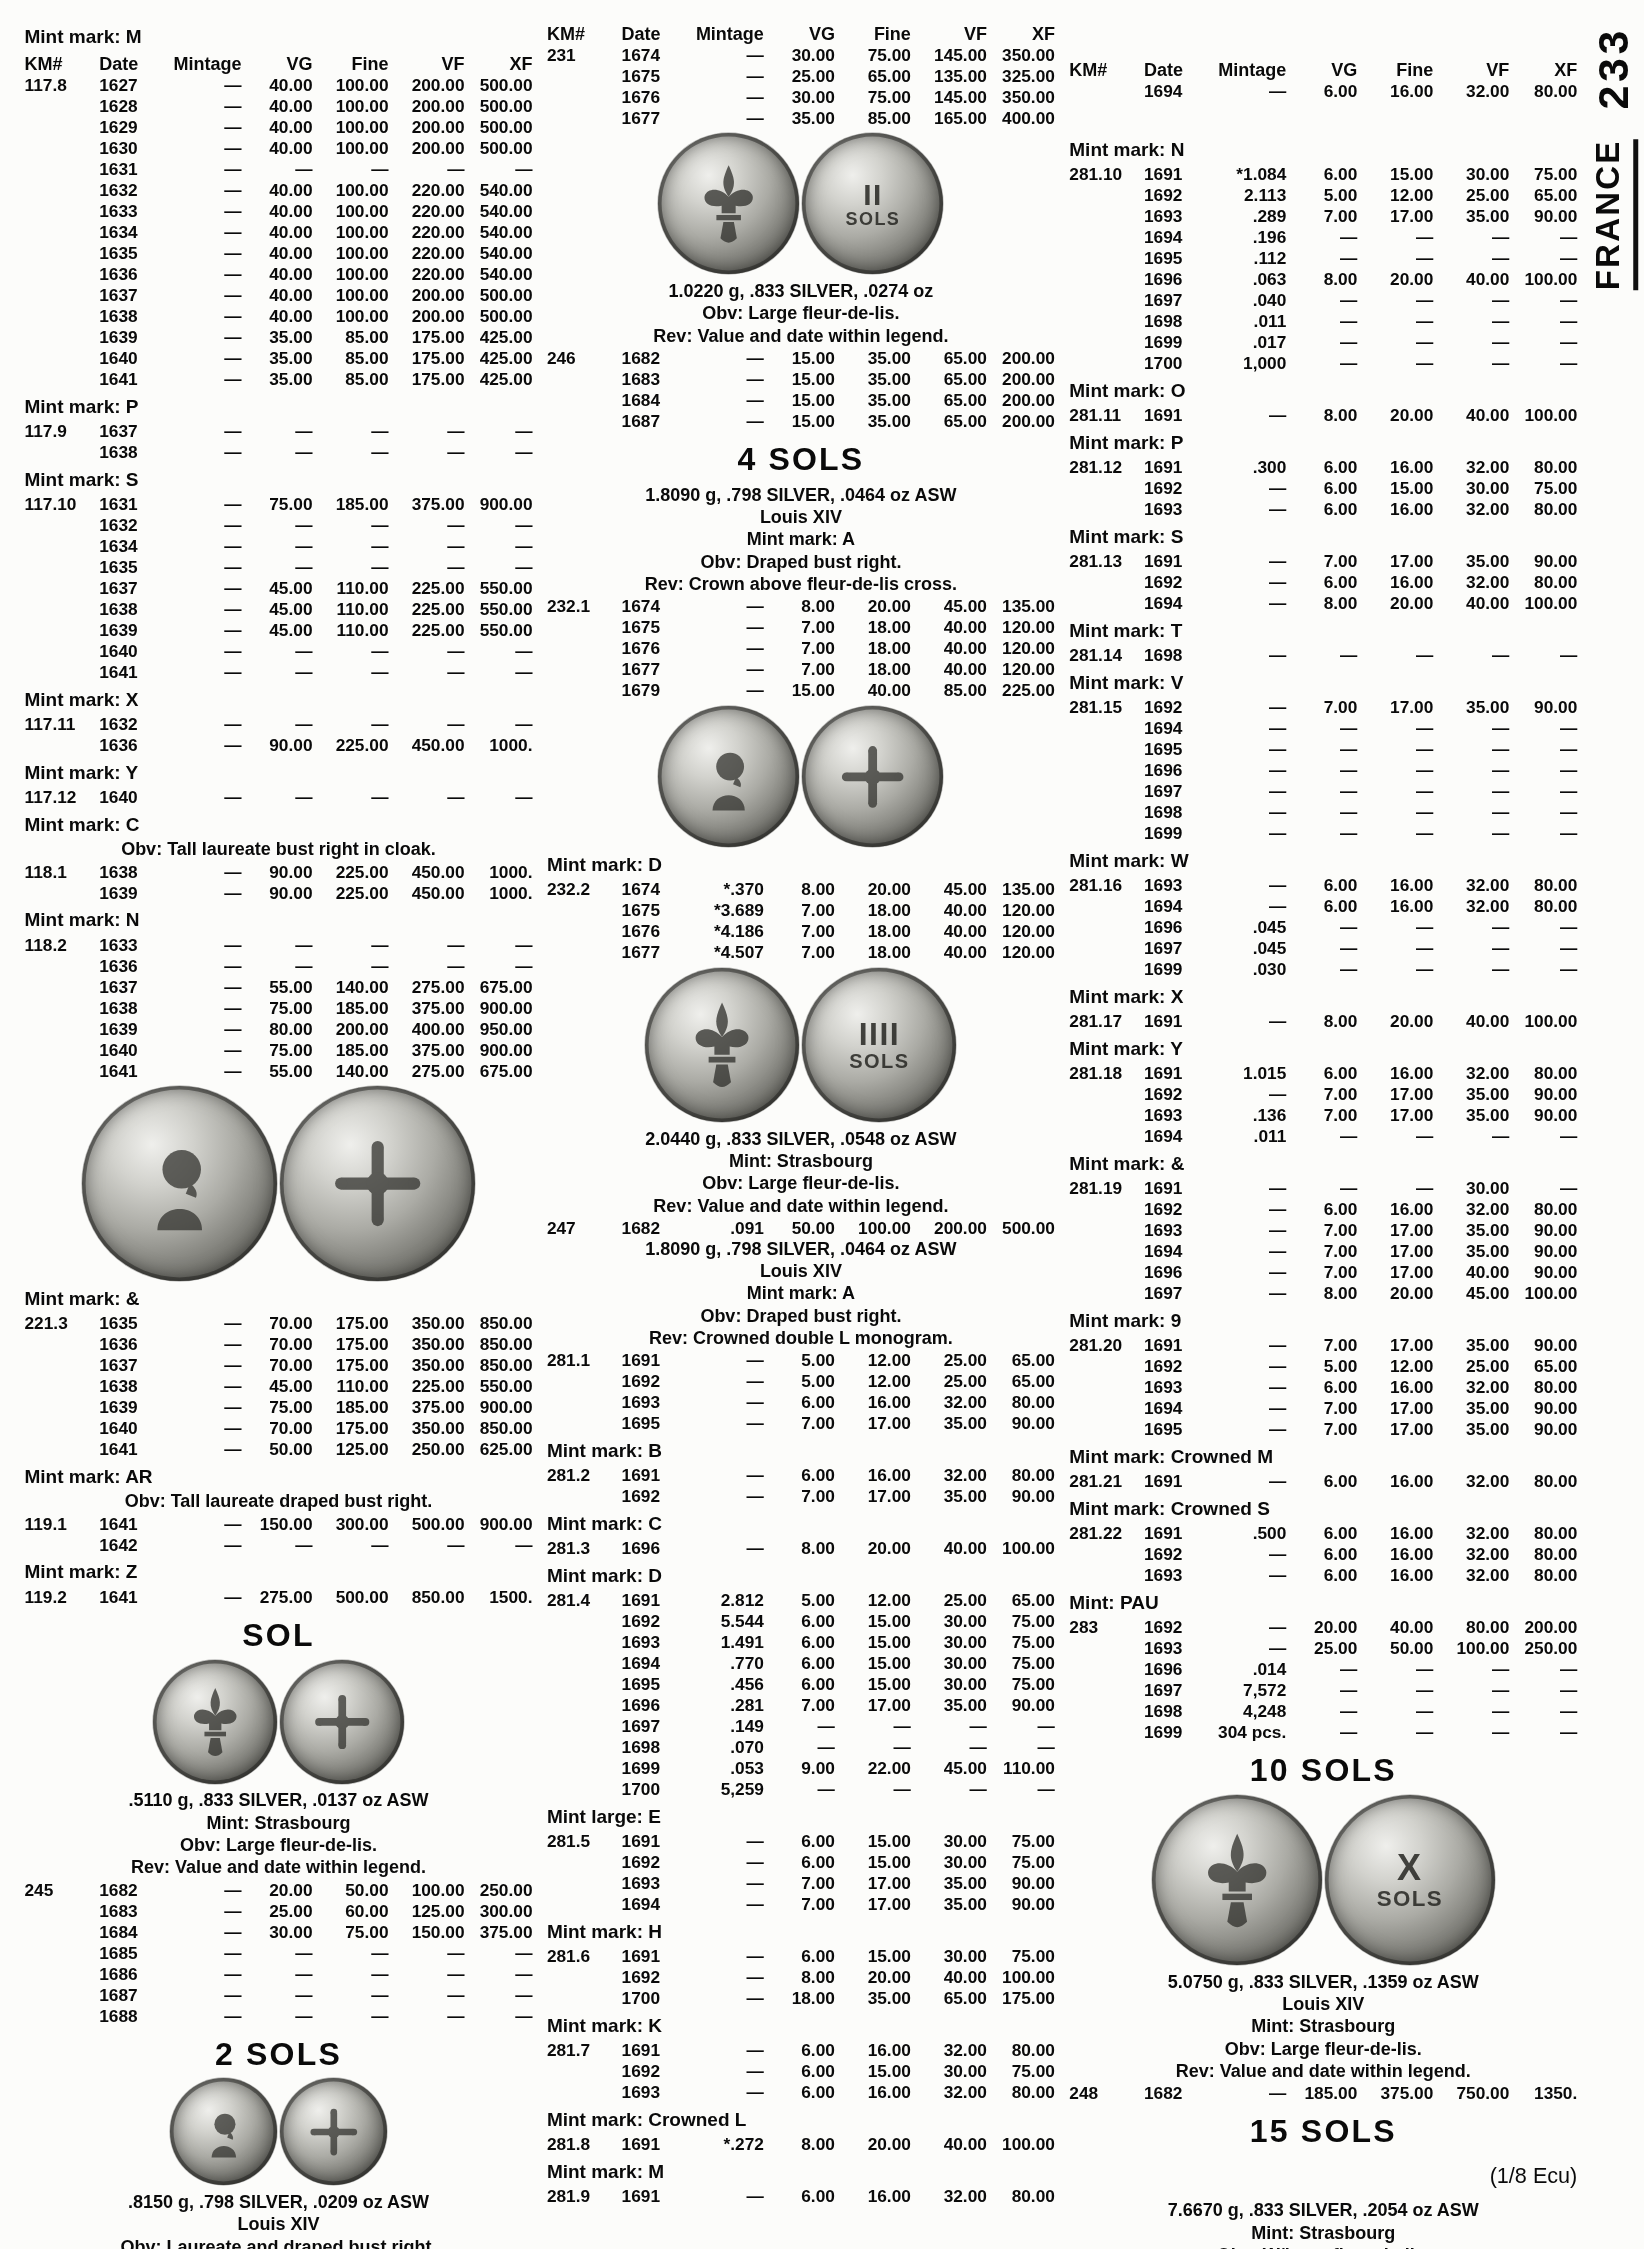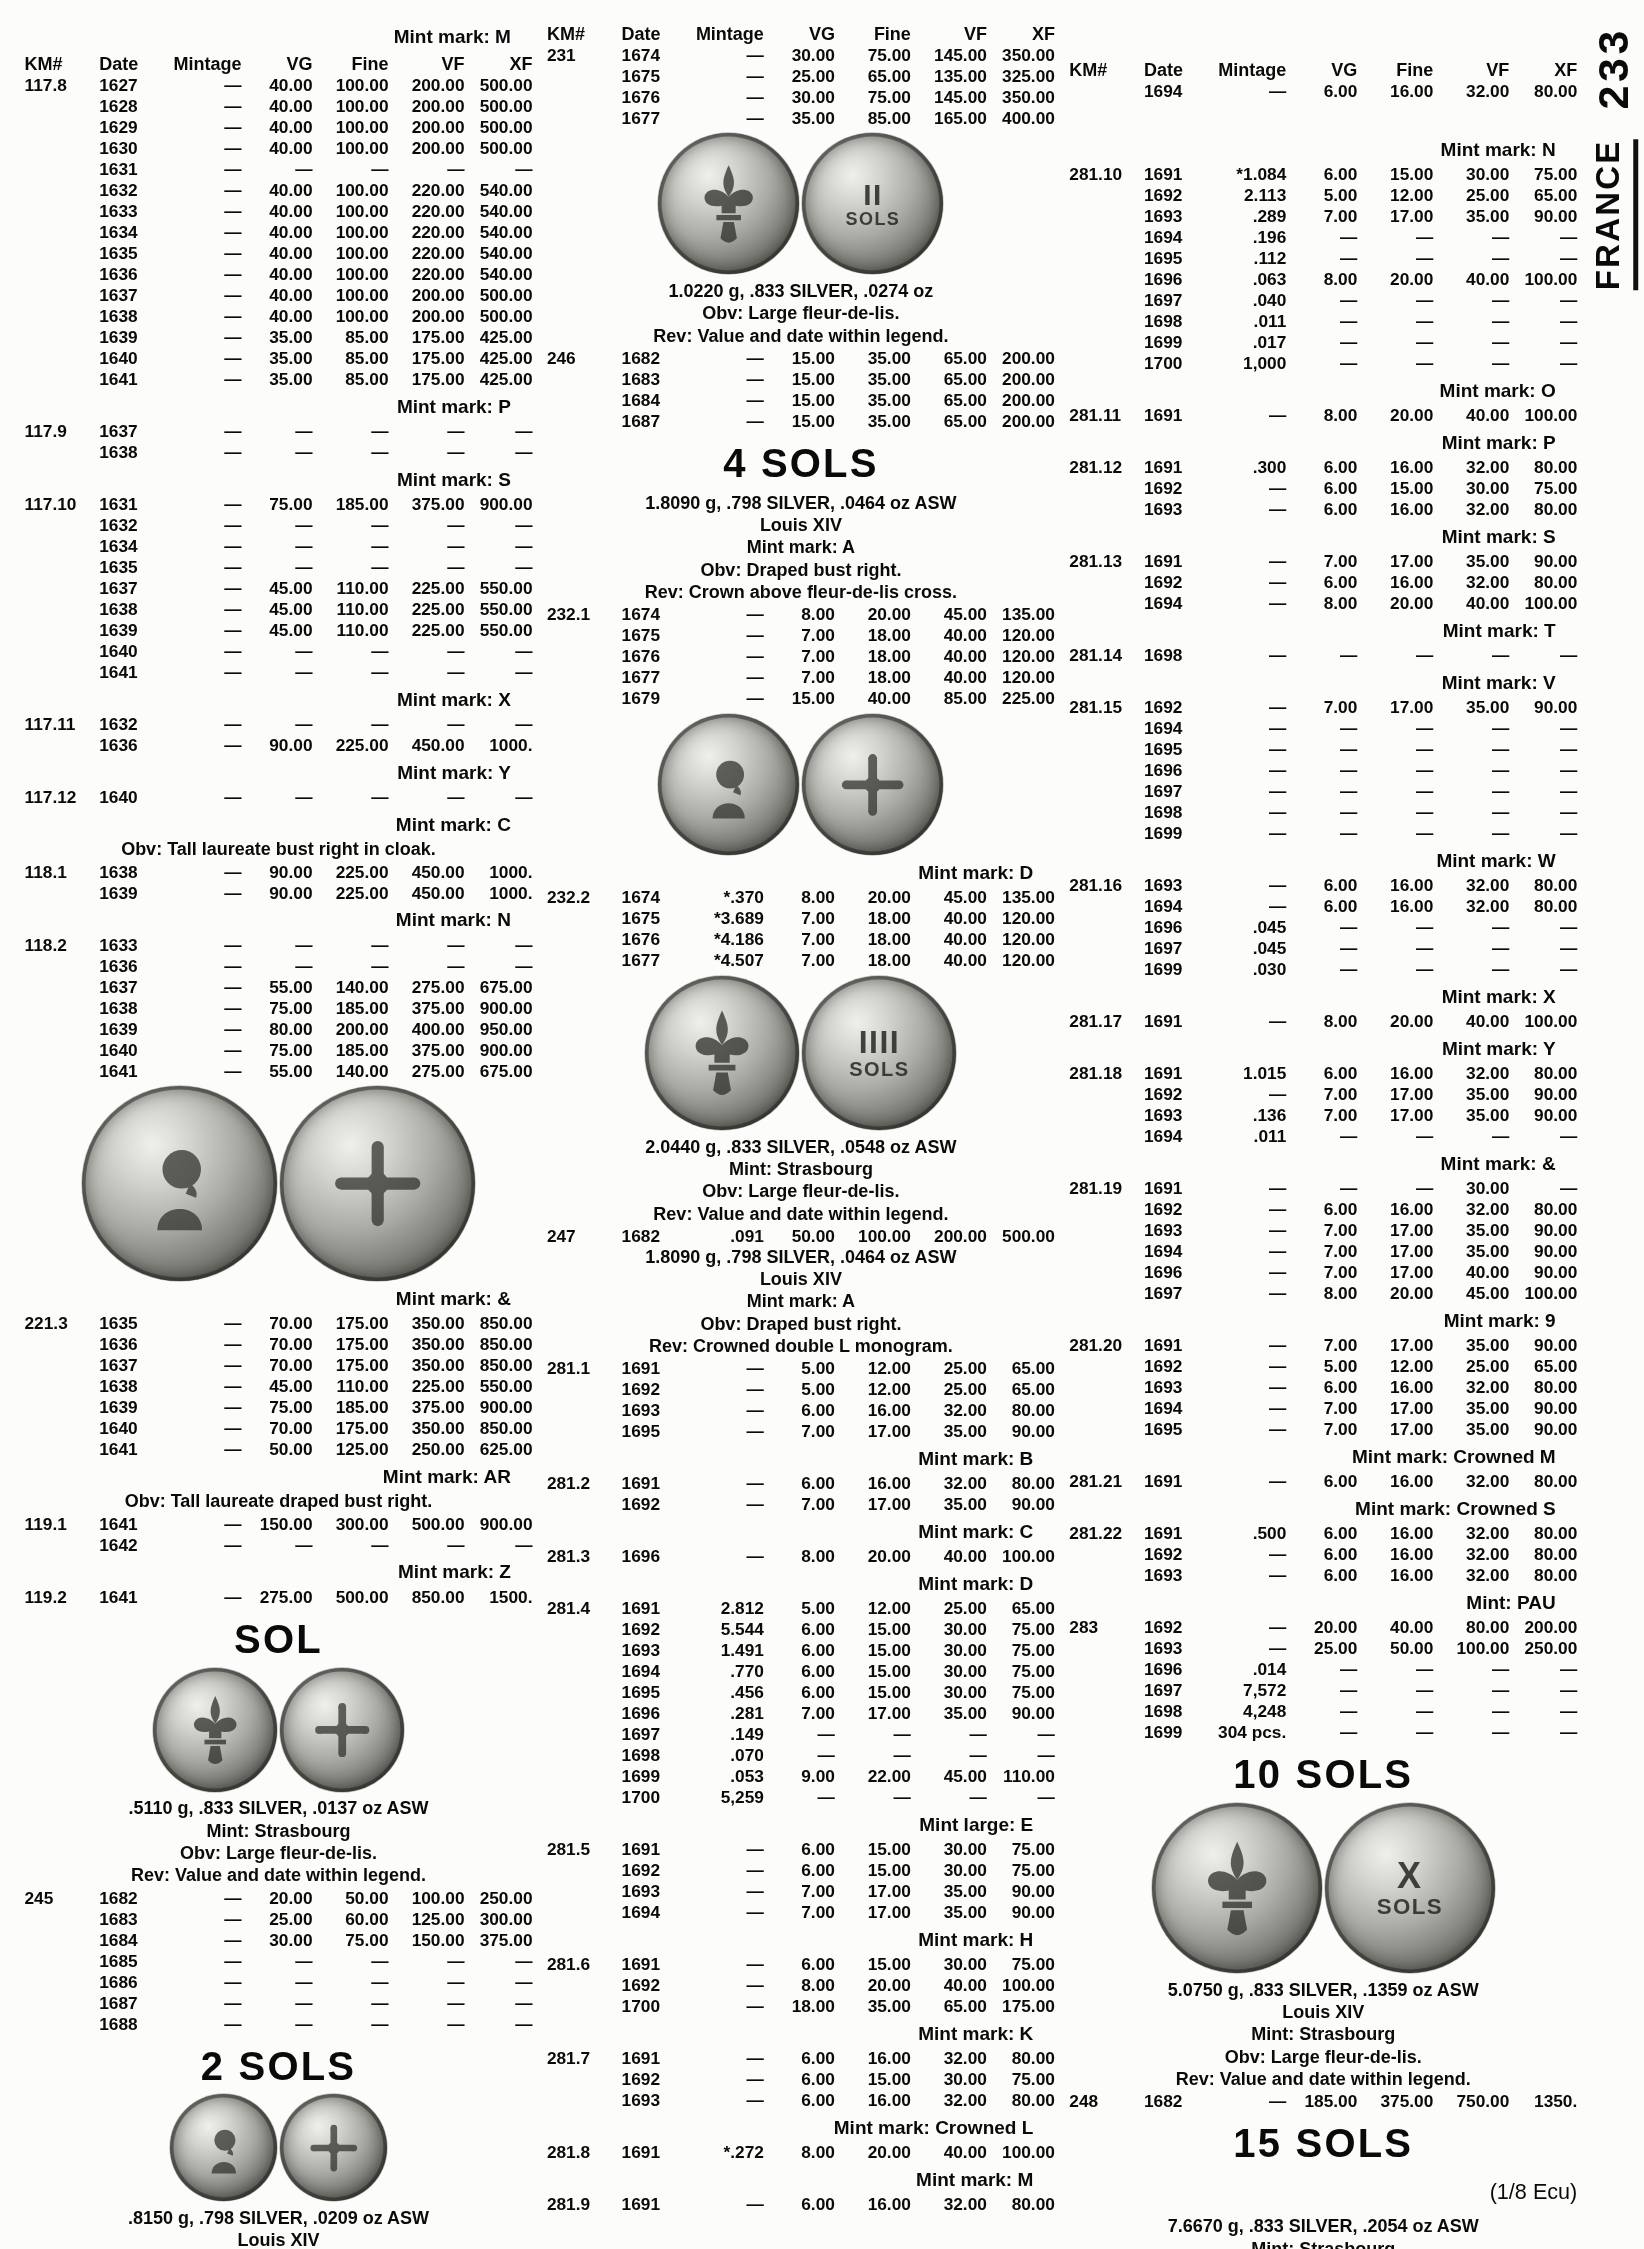--- a/index.html
+++ b/index.html
@@ -8,22 +8,22 @@
   .cols{display:flex;gap:14.4px;padding:19px 43px 0 24.5px;}
   .col{width:508px;flex:none;}
   
   .trow{display:grid;grid-template-columns:66px 66px 85px 71px 76px 76px 68px;
         height:21px;align-items:end;font-size:17.3px;font-weight:700;line-height:20px;}
   .thead{height:24.5px;font-size:18px;}
   .cell{white-space:nowrap;overflow:visible;}
   .al{text-align:left;}
   .ar{text-align:right;}
   .date{padding-left:8.7px;}
-  .mintmark{font-size:19px;font-weight:700;text-align:right;margin:6.5px 21.6px 2.2px 0;line-height:22.3px;}
-  .heading{font-size:40px;font-weight:700;text-align:center;margin:10px 0 5.8px;letter-spacing:2.2px;}
+  .mintmark{font-size:19px;font-weight:700;text-align:left;margin:6.5px 21.6px 2.2px 0;line-height:22.3px;}
+  .heading{font-size:32px;font-weight:700;text-align:center;margin:10px 0 5.8px;letter-spacing:2.2px;}
   .note{font-size:18px;font-weight:700;text-align:center;line-height:22.3px;}
   .subnote{font-size:21.6px;font-weight:400;text-align:right;margin:13px 0 10px;}
   .spacer{width:100%;}
   
   .coinrow{display:flex;justify-content:center;align-items:center;gap:3px;margin:5.8px 0;}
   .coin{border-radius:50%;flex:none;display:flex;align-items:center;justify-content:center;
         background:radial-gradient(circle at 36% 30%, #efefec 0%, #d2d2cd 22%, #ababa5 46%, #72726c 74%, #3a3a37 100%);
         box-shadow: inset 0 0 0 3.6px rgba(25,25,22,.45), inset 0 0 19px rgba(0,0,0,.55), 0 0 0 0.7px rgba(0,0,0,.25);}
   .coin .face{display:flex;align-items:center;justify-content:center;width:100%;height:100%;}
   .coin svg{width:52%;height:58%;opacity:.75;}

